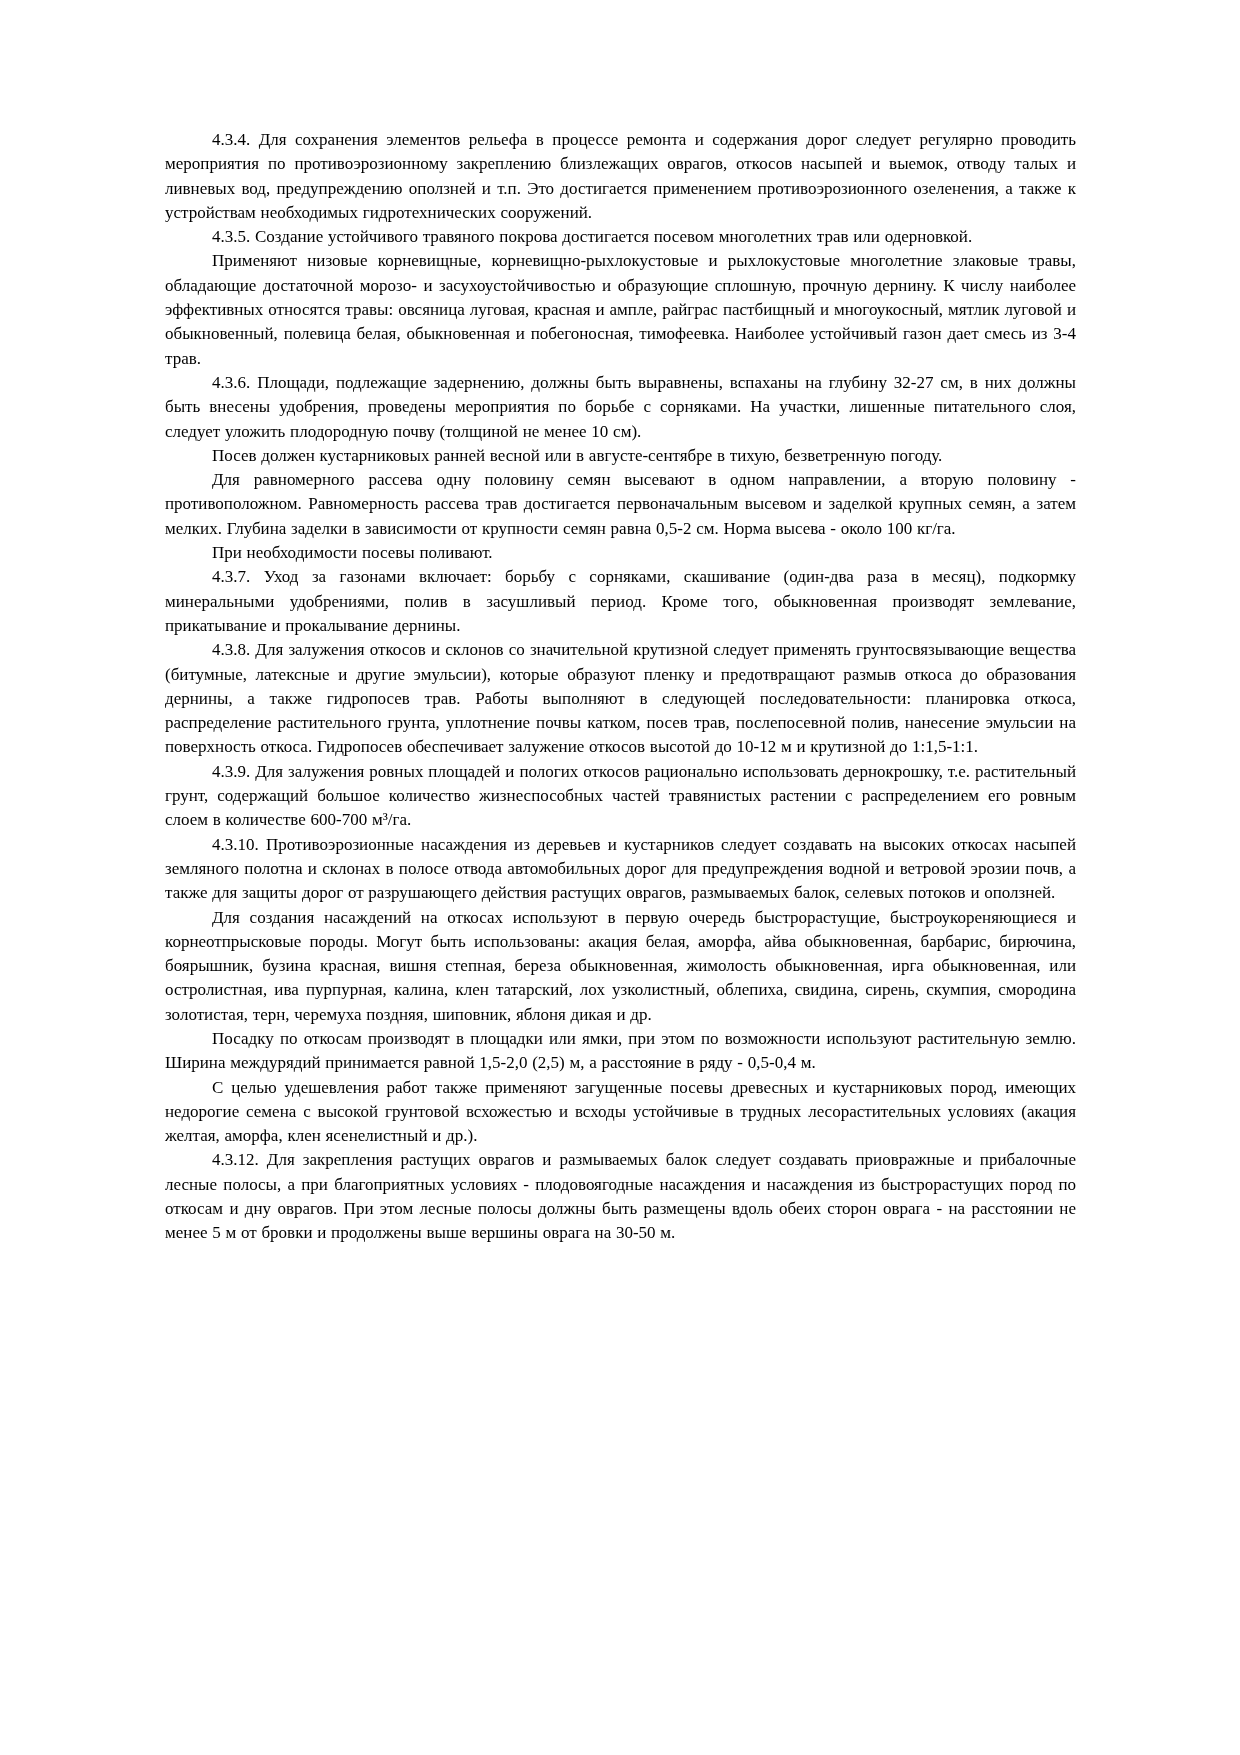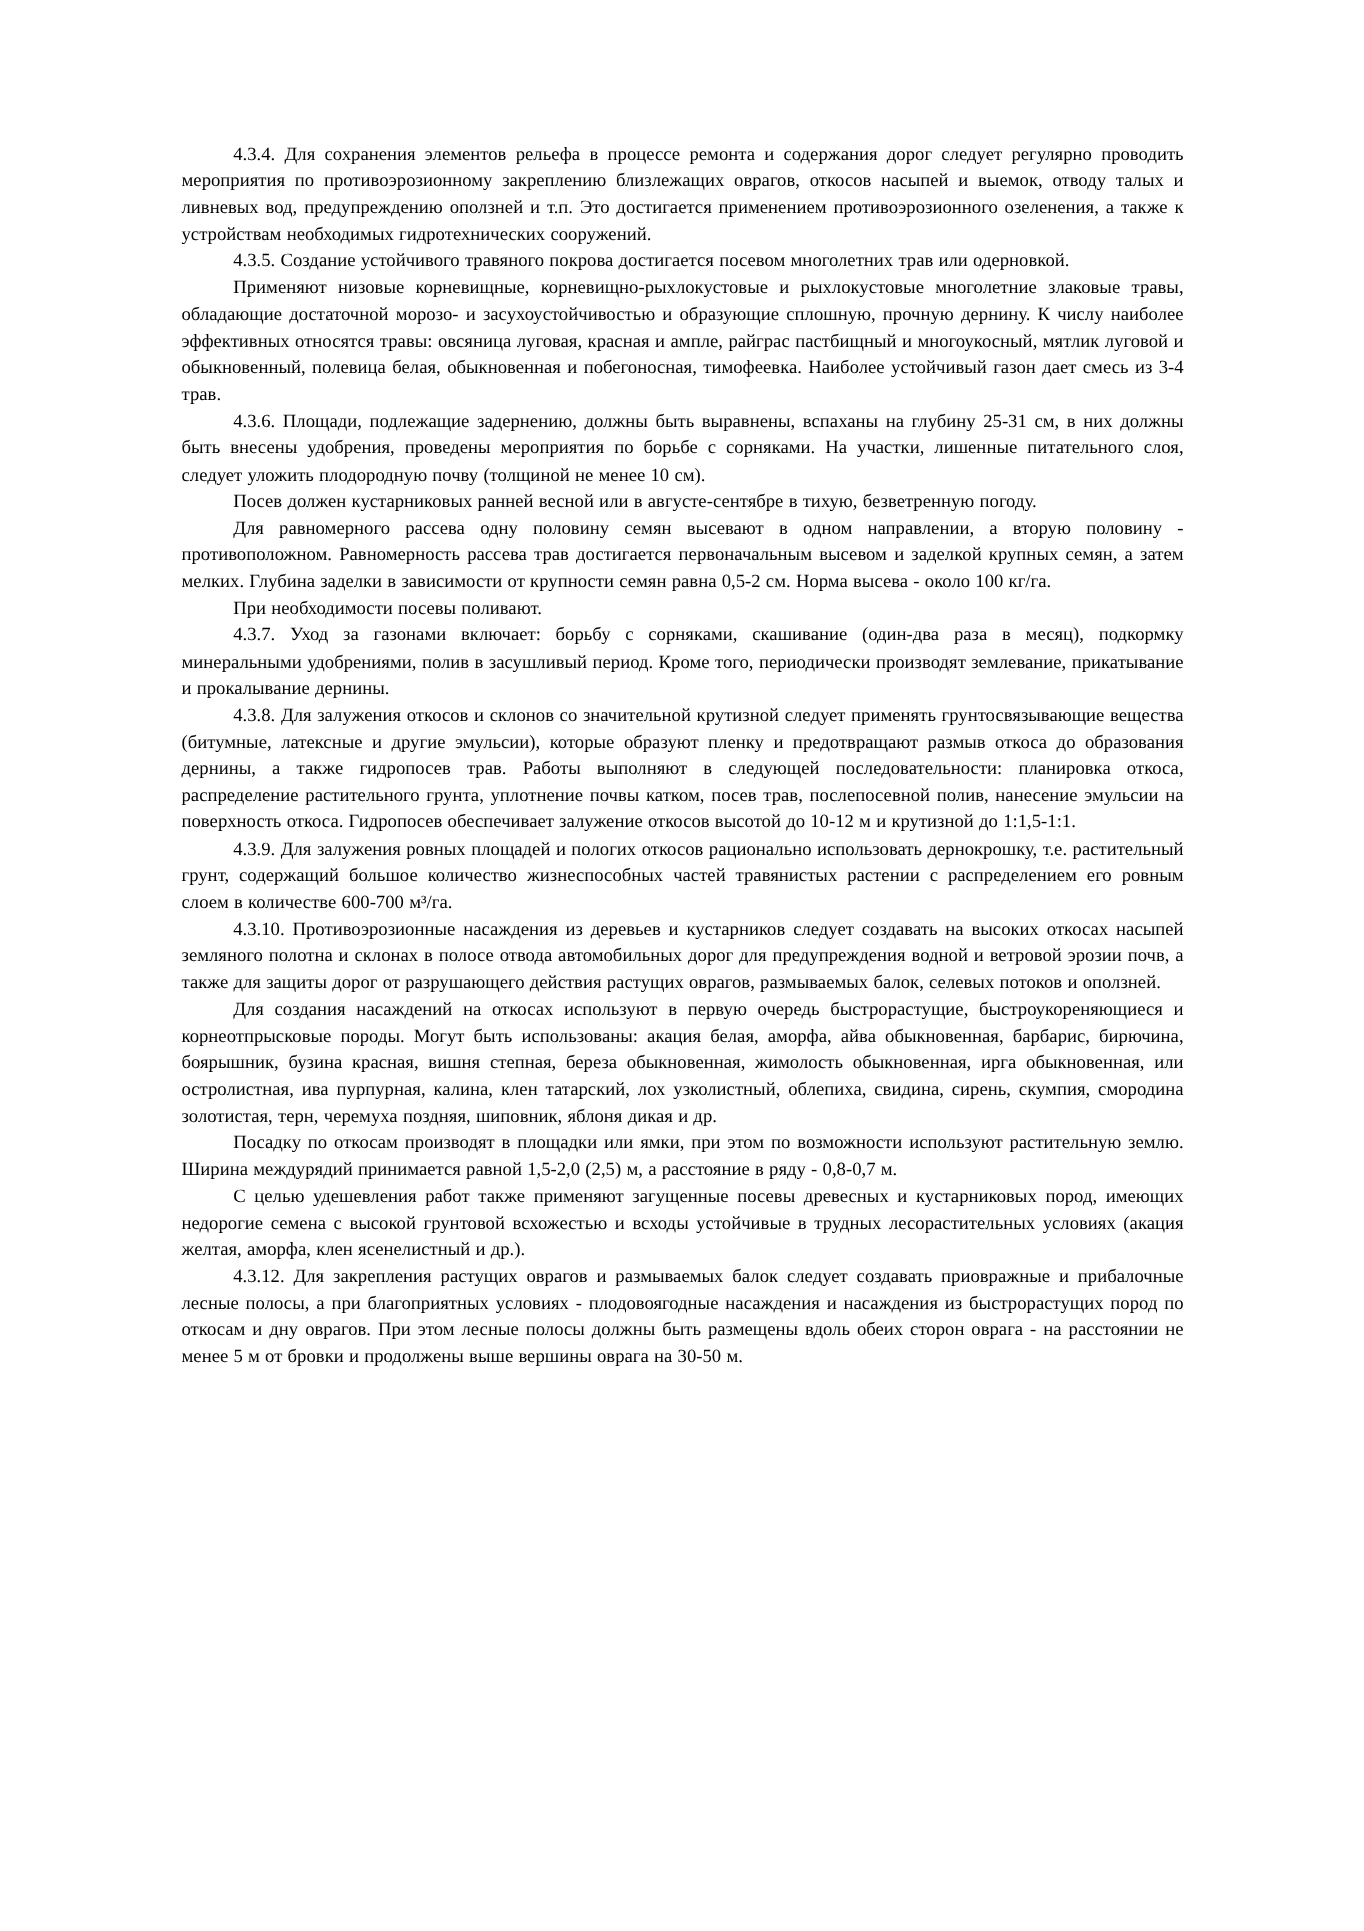--- a/index.html
+++ b/index.html
@@ -39,26 +39,26 @@
   }
 </style>
 </head>
 <body>
 
 <div class="page">
   <div class="content">
     <p class="para">4.3.4. Для сохранения элементов рельефа в процессе ремонта и содержания дорог следует регулярно проводить мероприятия по противоэрозионному закреплению близлежащих оврагов, откосов насыпей и выемок, отводу талых и ливневых вод, предупреждению оползней и т.п. Это достигается применением противоэрозионного озеленения, а также к устройствам необходимых гидротехнических сооружений.</p>
     <p class="para">4.3.5. Создание устойчивого травяного покрова достигается посевом многолетних трав или одерновкой.</p>
     <p class="para">Применяют низовые корневищные, корневищно-рыхлокустовые и рыхлокустовые многолетние злаковые травы, обладающие достаточной морозо- и засухоустойчивостью и образующие сплошную, прочную дернину. К числу наиболее эффективных относятся травы: овсяница луговая, красная и ампле, райграс пастбищный и многоукосный, мятлик луговой и обыкновенный, полевица белая, обыкновенная и побегоносная, тимофеевка. Наиболее устойчивый газон дает смесь из 3-4 трав.</p>
-    <p class="para">4.3.6. Площади, подлежащие задернению, должны быть выравнены, вспаханы на глубину 25-31 см, в них должны быть внесены удобрения, проведены мероприятия по борьбе с сорняками. На участки, лишенные питательного слоя, следует уложить плодородную почву (толщиной не менее 10 см).</p>
+    <p class="para">4.3.6. Площади, подлежащие задернению, должны быть выравнены, вспаханы на глубину 32-27 см, в них должны быть внесены удобрения, проведены мероприятия по борьбе с сорняками. На участки, лишенные питательного слоя, следует уложить плодородную почву (толщиной не менее 10 см).</p>
     <p class="para">Посев должен кустарниковых ранней весной или в августе-сентябре в тихую, безветренную погоду.</p>
     <p class="para">Для равномерного рассева одну половину семян высевают в одном направлении, а вторую половину - противоположном. Равномерность рассева трав достигается первоначальным высевом и заделкой крупных семян, а затем мелких. Глубина заделки в зависимости от крупности семян равна 0,5-2 см. Норма высева - около 100 кг/га.</p>
     <p class="para">При необходимости посевы поливают.</p>
-    <p class="para">4.3.7. Уход за газонами включает: борьбу с сорняками, скашивание (один-два раза в месяц), подкормку минеральными удобрениями, полив в засушливый период. Кроме того, периодически производят землевание, прикатывание и прокалывание дернины.</p>
+    <p class="para">4.3.7. Уход за газонами включает: борьбу с сорняками, скашивание (один-два раза в месяц), подкормку минеральными удобрениями, полив в засушливый период. Кроме того, обыкновенная производят землевание, прикатывание и прокалывание дернины.</p>
     <p class="para">4.3.8. Для залужения откосов и склонов со значительной крутизной следует применять грунтосвязывающие вещества (битумные, латексные и другие эмульсии), которые образуют пленку и предотвращают размыв откоса до образования дернины, а также гидропосев трав. Работы выполняют в следующей последовательности: планировка откоса, распределение растительного грунта, уплотнение почвы катком, посев трав, послепосевной полив, нанесение эмульсии на поверхность откоса. Гидропосев обеспечивает залужение откосов высотой до 10-12 м и крутизной до 1:1,5-1:1.</p>
     <p class="para">4.3.9. Для залужения ровных площадей и пологих откосов рационально использовать дернокрошку, т.е. растительный грунт, содержащий большое количество жизнеспособных частей травянистых растении с распределением его ровным слоем в количестве 600-700 м³/га.</p>
     <p class="para">4.3.10. Противоэрозионные насаждения из деревьев и кустарников следует создавать на высоких откосах насыпей земляного полотна и склонах в полосе отвода автомобильных дорог для предупреждения водной и ветровой эрозии почв, а также для защиты дорог от разрушающего действия растущих оврагов, размываемых балок, селевых потоков и оползней.</p>
     <p class="para">Для создания насаждений на откосах используют в первую очередь быстрорастущие, быстроукореняющиеся и корнеотпрысковые породы. Могут быть использованы: акация белая, аморфа, айва обыкновенная, барбарис, бирючина, боярышник, бузина красная, вишня степная, береза обыкновенная, жимолость обыкновенная, ирга обыкновенная, или остролистная, ива пурпурная, калина, клен татарский, лох узколистный, облепиха, свидина, сирень, скумпия, смородина золотистая, терн, черемуха поздняя, шиповник, яблоня дикая и др.</p>
-    <p class="para">Посадку по откосам производят в площадки или ямки, при этом по возможности используют растительную землю. Ширина междурядий принимается равной 1,5-2,0 (2,5) м, а расстояние в ряду - 0,8-0,7 м.</p>
+    <p class="para">Посадку по откосам производят в площадки или ямки, при этом по возможности используют растительную землю. Ширина междурядий принимается равной 1,5-2,0 (2,5) м, а расстояние в ряду - 0,5-0,4 м.</p>
     <p class="para">С целью удешевления работ также применяют загущенные посевы древесных и кустарниковых пород, имеющих недорогие семена с высокой грунтовой всхожестью и всходы устойчивые в трудных лесорастительных условиях (акация желтая, аморфа, клен ясенелистный и др.).</p>
     <p class="para">4.3.12. Для закрепления растущих оврагов и размываемых балок следует создавать приовражные и прибалочные лесные полосы, а при благоприятных условиях - плодовоягодные насаждения и насаждения из быстрорастущих пород по откосам и дну оврагов. При этом лесные полосы должны быть размещены вдоль обеих сторон оврага - на расстоянии не менее 5 м от бровки и продолжены выше вершины оврага на 30-50 м.</p>
   </div>
 </div>
 
 </body></html>

